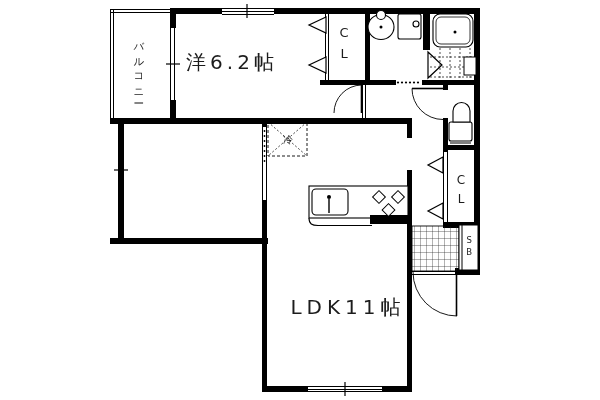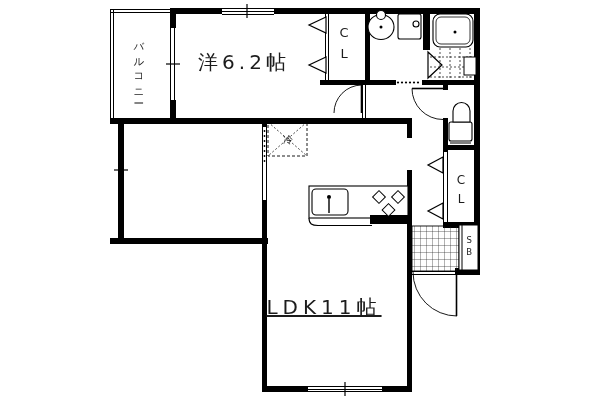--- a/index.html
+++ b/index.html
@@ -165,24 +165,24 @@
     </g>
 
     <g fill="none" stroke="#000">
       <rect x="268" y="122" width="39" height="34" stroke-dasharray="3,2" stroke-width="0.9"></rect>
       <path d="M268,122 L307,156 M307,122 L268,156" stroke-dasharray="2,2" stroke-width="0.7"></path>
     </g>
   </svg>
 
   <div class="lbl vert" id="lbl-balcony" style="left:139px;top:68px;">バルコニー</div>
 
-  <div class="lbl room-lbl" id="lbl-room62" style="left:244px;top:62px;">洋6.2帖</div>
+  <div class="lbl room-lbl" id="lbl-room62" style="left:232px;top:62px;">洋6.2帖</div>
 
 
-  <div class="lbl" id="lbl-ldk" style="left:324px;top:307px;text-decoration:underline;">LDK11帖</div>
+  <div class="lbl" id="lbl-ldk" style="left:348px;top:307px;">LDK11帖</div>
 
   <div class="lbl vert" id="lbl-cl1" style="left:344px;top:46px;">CL</div>
 
   <div class="lbl vert" id="lbl-cl2" style="left:461px;top:192px;">CL</div>
 
   <div class="lbl vert" id="lbl-sb" style="left:469px;top:247px;">SB</div>
 
   <div class="lbl" id="lbl-fridge" style="left:288px;top:140px;">冷</div>
 </div>
 

